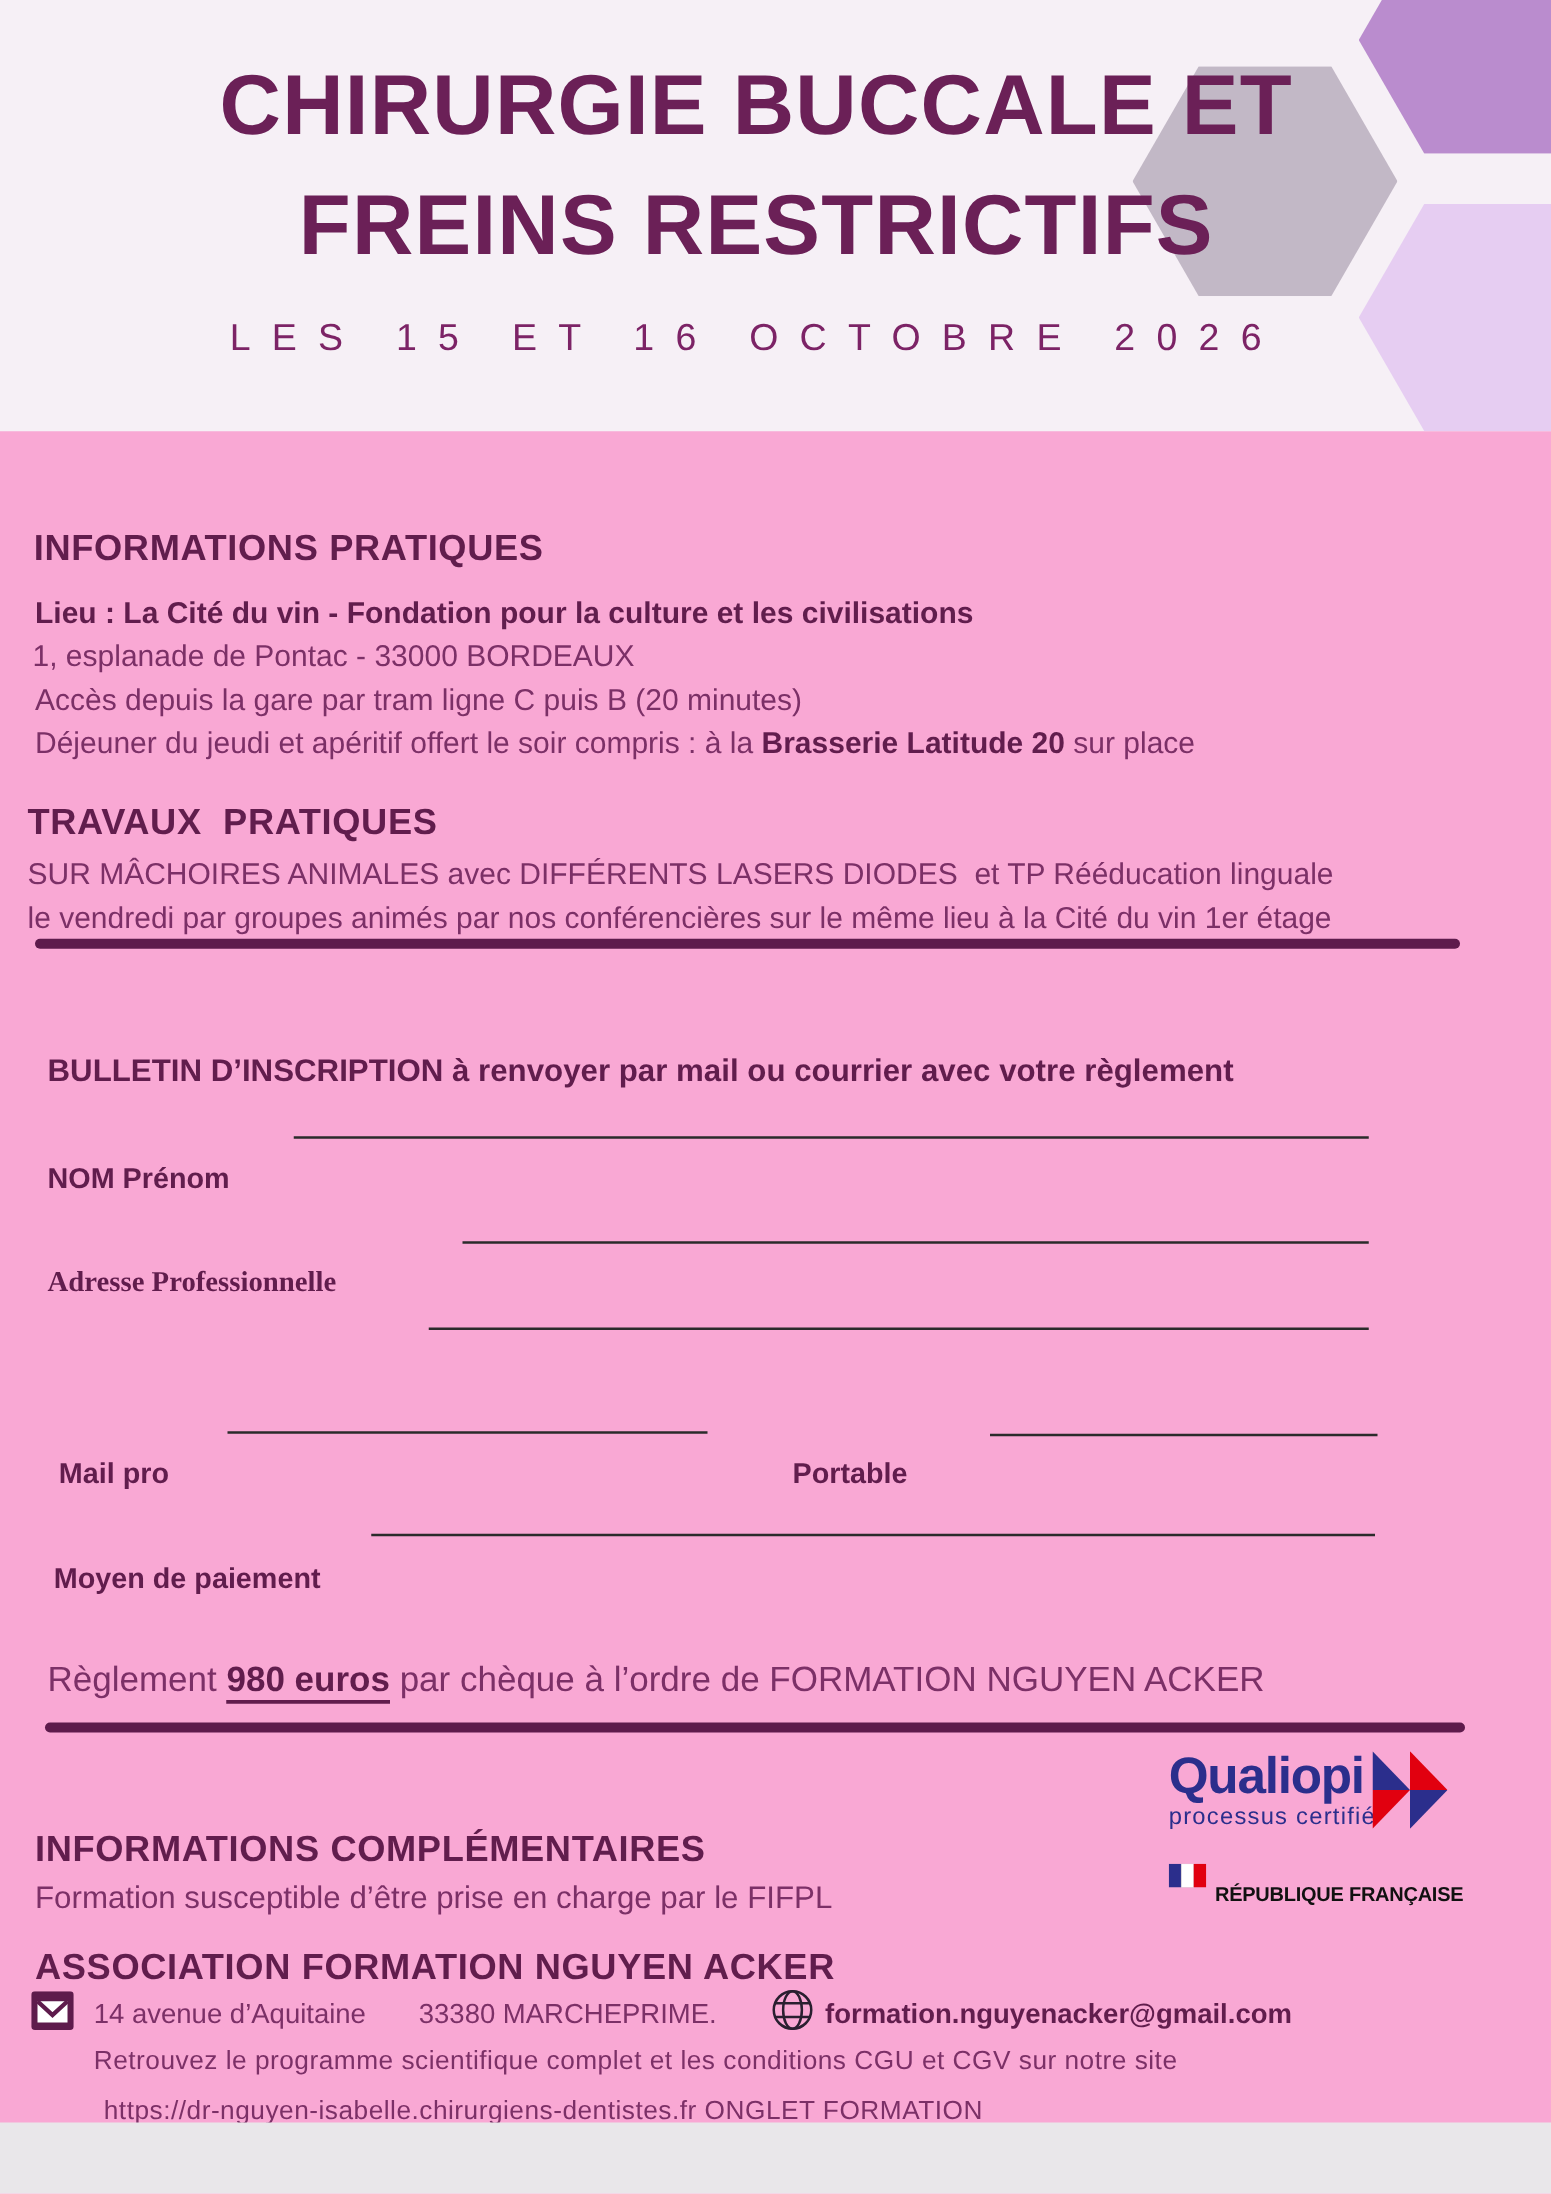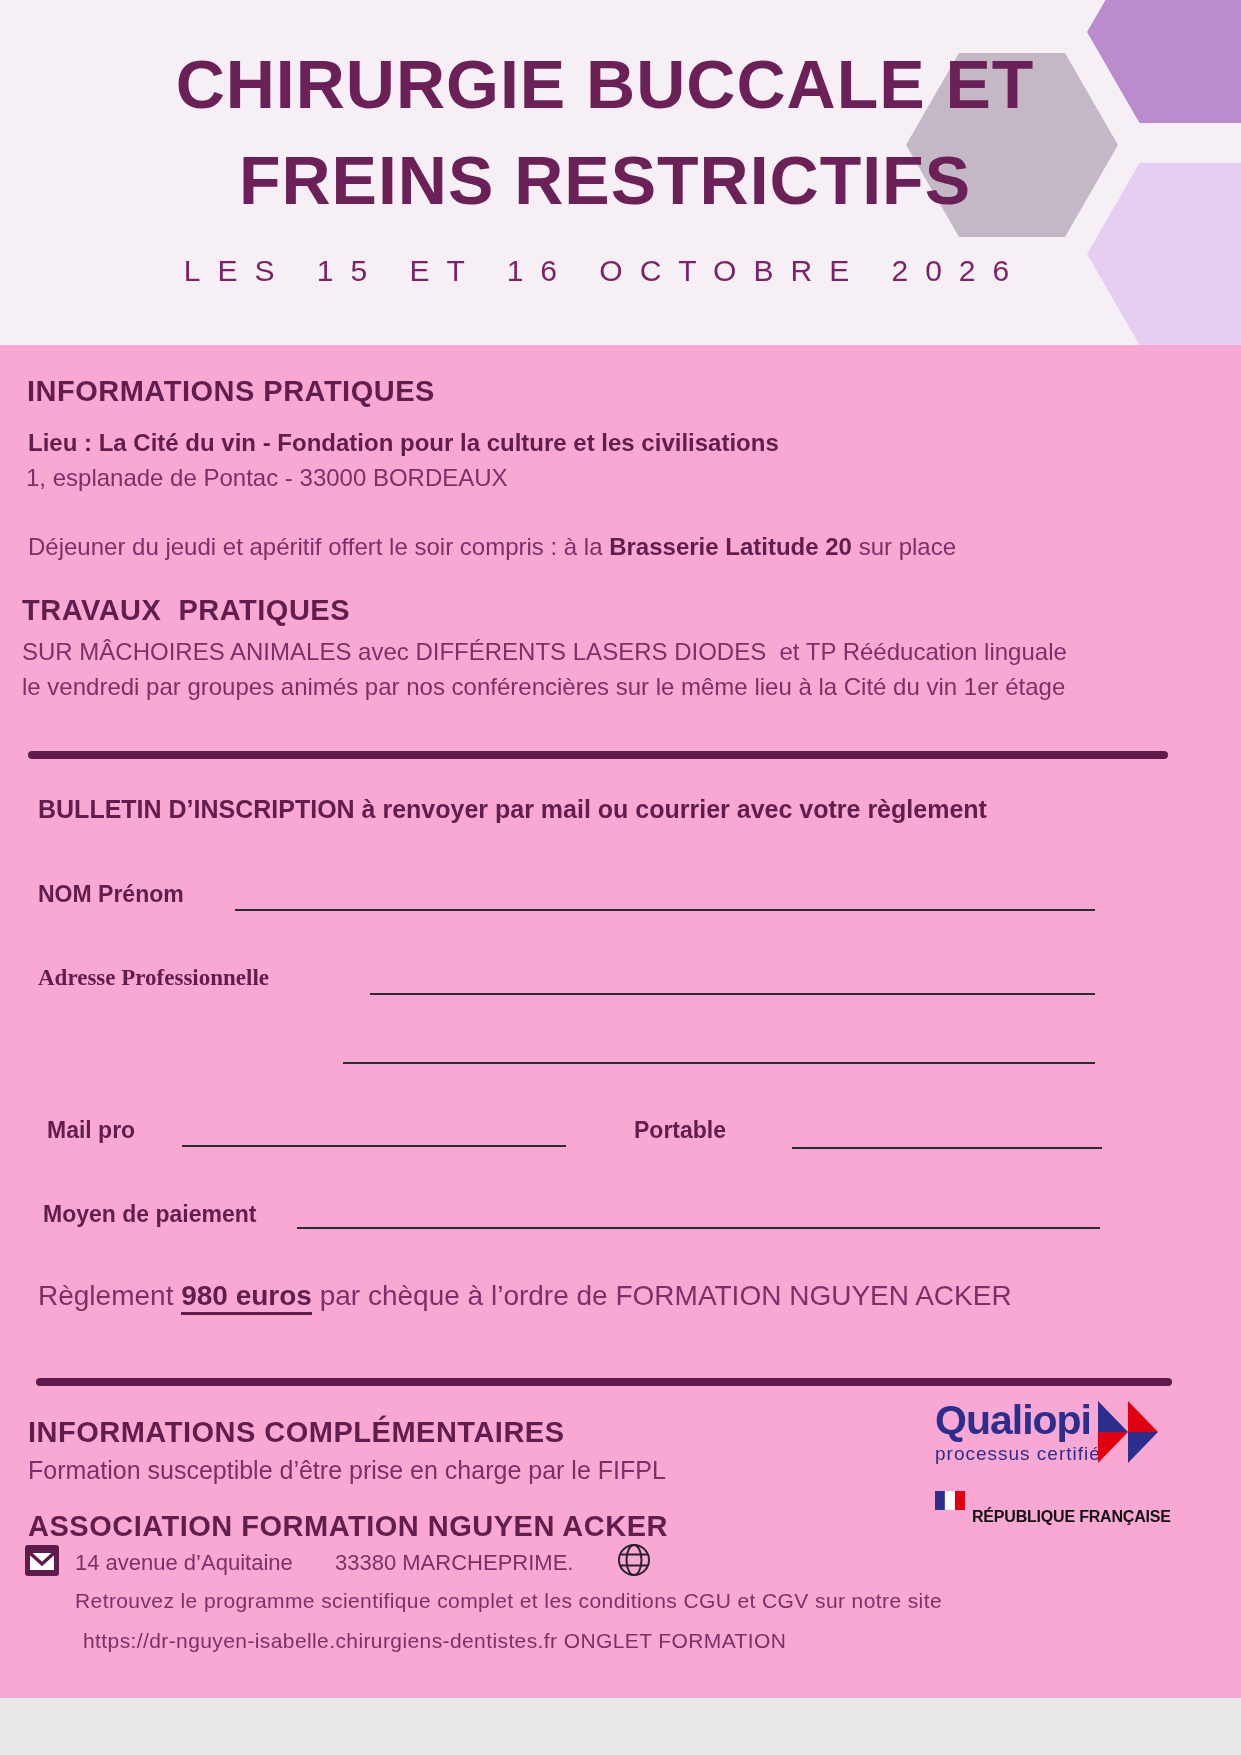--- a/index.html
+++ b/index.html
@@ -10,21 +10,21 @@
   
   .hero{position:absolute;left:0;top:0;width:1241px;height:345px;background:#f6f0f6;overflow:hidden;}
   .hex{position:absolute;clip-path:polygon(0 50%,25% 0,75% 0,100% 50%,75% 100%,25% 100%);}
   .hex-top{left:1087px;top:-59px;width:210px;height:182px;background:#ba8cce;}
   .hex-gray{left:906px;top:53px;width:212px;height:184px;background:#c2b8c6;}
   .hex-light{left:1087px;top:163px;width:210px;height:182px;background:#e6cdf2;}
   .hero-text{position:absolute;left:0;top:36px;width:1210px;text-align:center;z-index:3;}
   .title-line{font-size:68px;font-weight:800;color:#6b2057;line-height:96px;letter-spacing:1px;}
   .date-line{margin-top:26px;font-size:30px;font-weight:500;color:#7c2366;letter-spacing:17px;white-space:nowrap;}
   
-  .abs{position:absolute;white-space:nowrap;}
+  .abs{position:absolute;white-space:nowrap;margin-top:48px;}
   .h-section{font-size:29px;font-weight:700;color:#611d4d;letter-spacing:.5px;}
   .body-line{font-size:24px;color:#7c3067;}
   .bold-plum{font-weight:700;color:#611d4d;}
   .prewrap{white-space:pre;}
   .divider{position:absolute;height:8px;background:#5e1b4c;border-radius:4px;}
   
   .bulletin-h{font-size:25px;font-weight:700;color:#611d4d;text-align:right;}
   .flabel{font-size:23px;font-weight:700;color:#611d4d;}
   .fline{position:absolute;height:0;border-top:2px solid #2b2b2b;}
   .regl{font-size:28px;color:#7c3067;}
@@ -54,20 +54,21 @@
     <div class="hero-text">
       <div class="title-line">CHIRURGIE BUCCALE ET</div>
       <div class="title-line">FREINS RESTRICTIFS</div>
       <div class="date-line">LES 15 ET 16 OCTOBRE 2026</div>
     </div>
   </header>
 
   <div class="abs h-section" style="left:27px;top:375px;">INFORMATIONS PRATIQUES</div>
   <div class="abs body-line bold-plum" style="left:28px;top:429px;">Lieu : La Cité du vin - Fondation pour la culture et les civilisations</div>
   <div class="abs body-line" style="left:26px;top:464px;">1, esplanade de Pontac - 33000 BORDEAUX</div>
+  <div class="abs body-line" style="left:28px;top:499px;">Accès depuis la gare par tram ligne C puis B (20 minutes)</div>
   <div class="abs body-line" style="left:28px;top:533px;"><span>Déjeuner du jeudi et apéritif offert le soir compris : à la </span><span class="bold-plum">Brasserie Latitude 20</span><span> sur place</span></div>
 
   <div class="abs h-section prewrap" style="left:22px;top:594px;">TRAVAUX  PRATIQUES</div>
   <div class="abs body-line prewrap" style="left:22px;top:638px;">SUR MÂCHOIRES ANIMALES avec DIFFÉRENTS LASERS DIODES  et TP Rééducation linguale</div>
   <div class="abs body-line" style="left:22px;top:673px;">le vendredi par groupes animés par nos conférencières sur le même lieu à la Cité du vin 1er étage</div>
 
   <div class="divider" style="left:28px;top:751px;width:1140px;"></div>
 
   <div class="abs bulletin-h" style="left:38px;top:795px;">BULLETIN D’INSCRIPTION à renvoyer par mail ou courrier avec votre règlement</div>
 
@@ -127,19 +128,20 @@
   </div>
   <div class="abs contact-street" style="left:75px;top:1550px;">14 avenue d’Aquitaine</div>
   <div class="abs contact-street" style="left:335px;top:1550px;">33380 MARCHEPRIME.</div>
   <div class="abs" style="left:617px;top:1543px;">
     <svg width="34" height="34" viewBox="0 0 34 34" fill="none" stroke="#2a1f30" stroke-width="2">
       <circle cx="17" cy="17" r="15"></circle>
       <ellipse cx="17" cy="17" rx="7.5" ry="15"></ellipse>
       <path d="M3.5 11.5 H30.5 M3.5 22.5 H30.5"></path>
     </svg>
   </div>
+  <div class="abs contact-email" style="left:660px;top:1550px;">formation.nguyenacker@gmail.com</div>
 
   <div class="abs note" style="left:75px;top:1589px;">Retrouvez le programme scientifique complet et les conditions CGU et CGV sur notre site</div>
   <div class="abs note" style="left:83px;top:1629px;">https://dr-nguyen-isabelle.chirurgiens-dentistes.fr ONGLET FORMATION</div>
 
   <div class="footer-band"></div>
 
 </div>
 
 </body></html>

